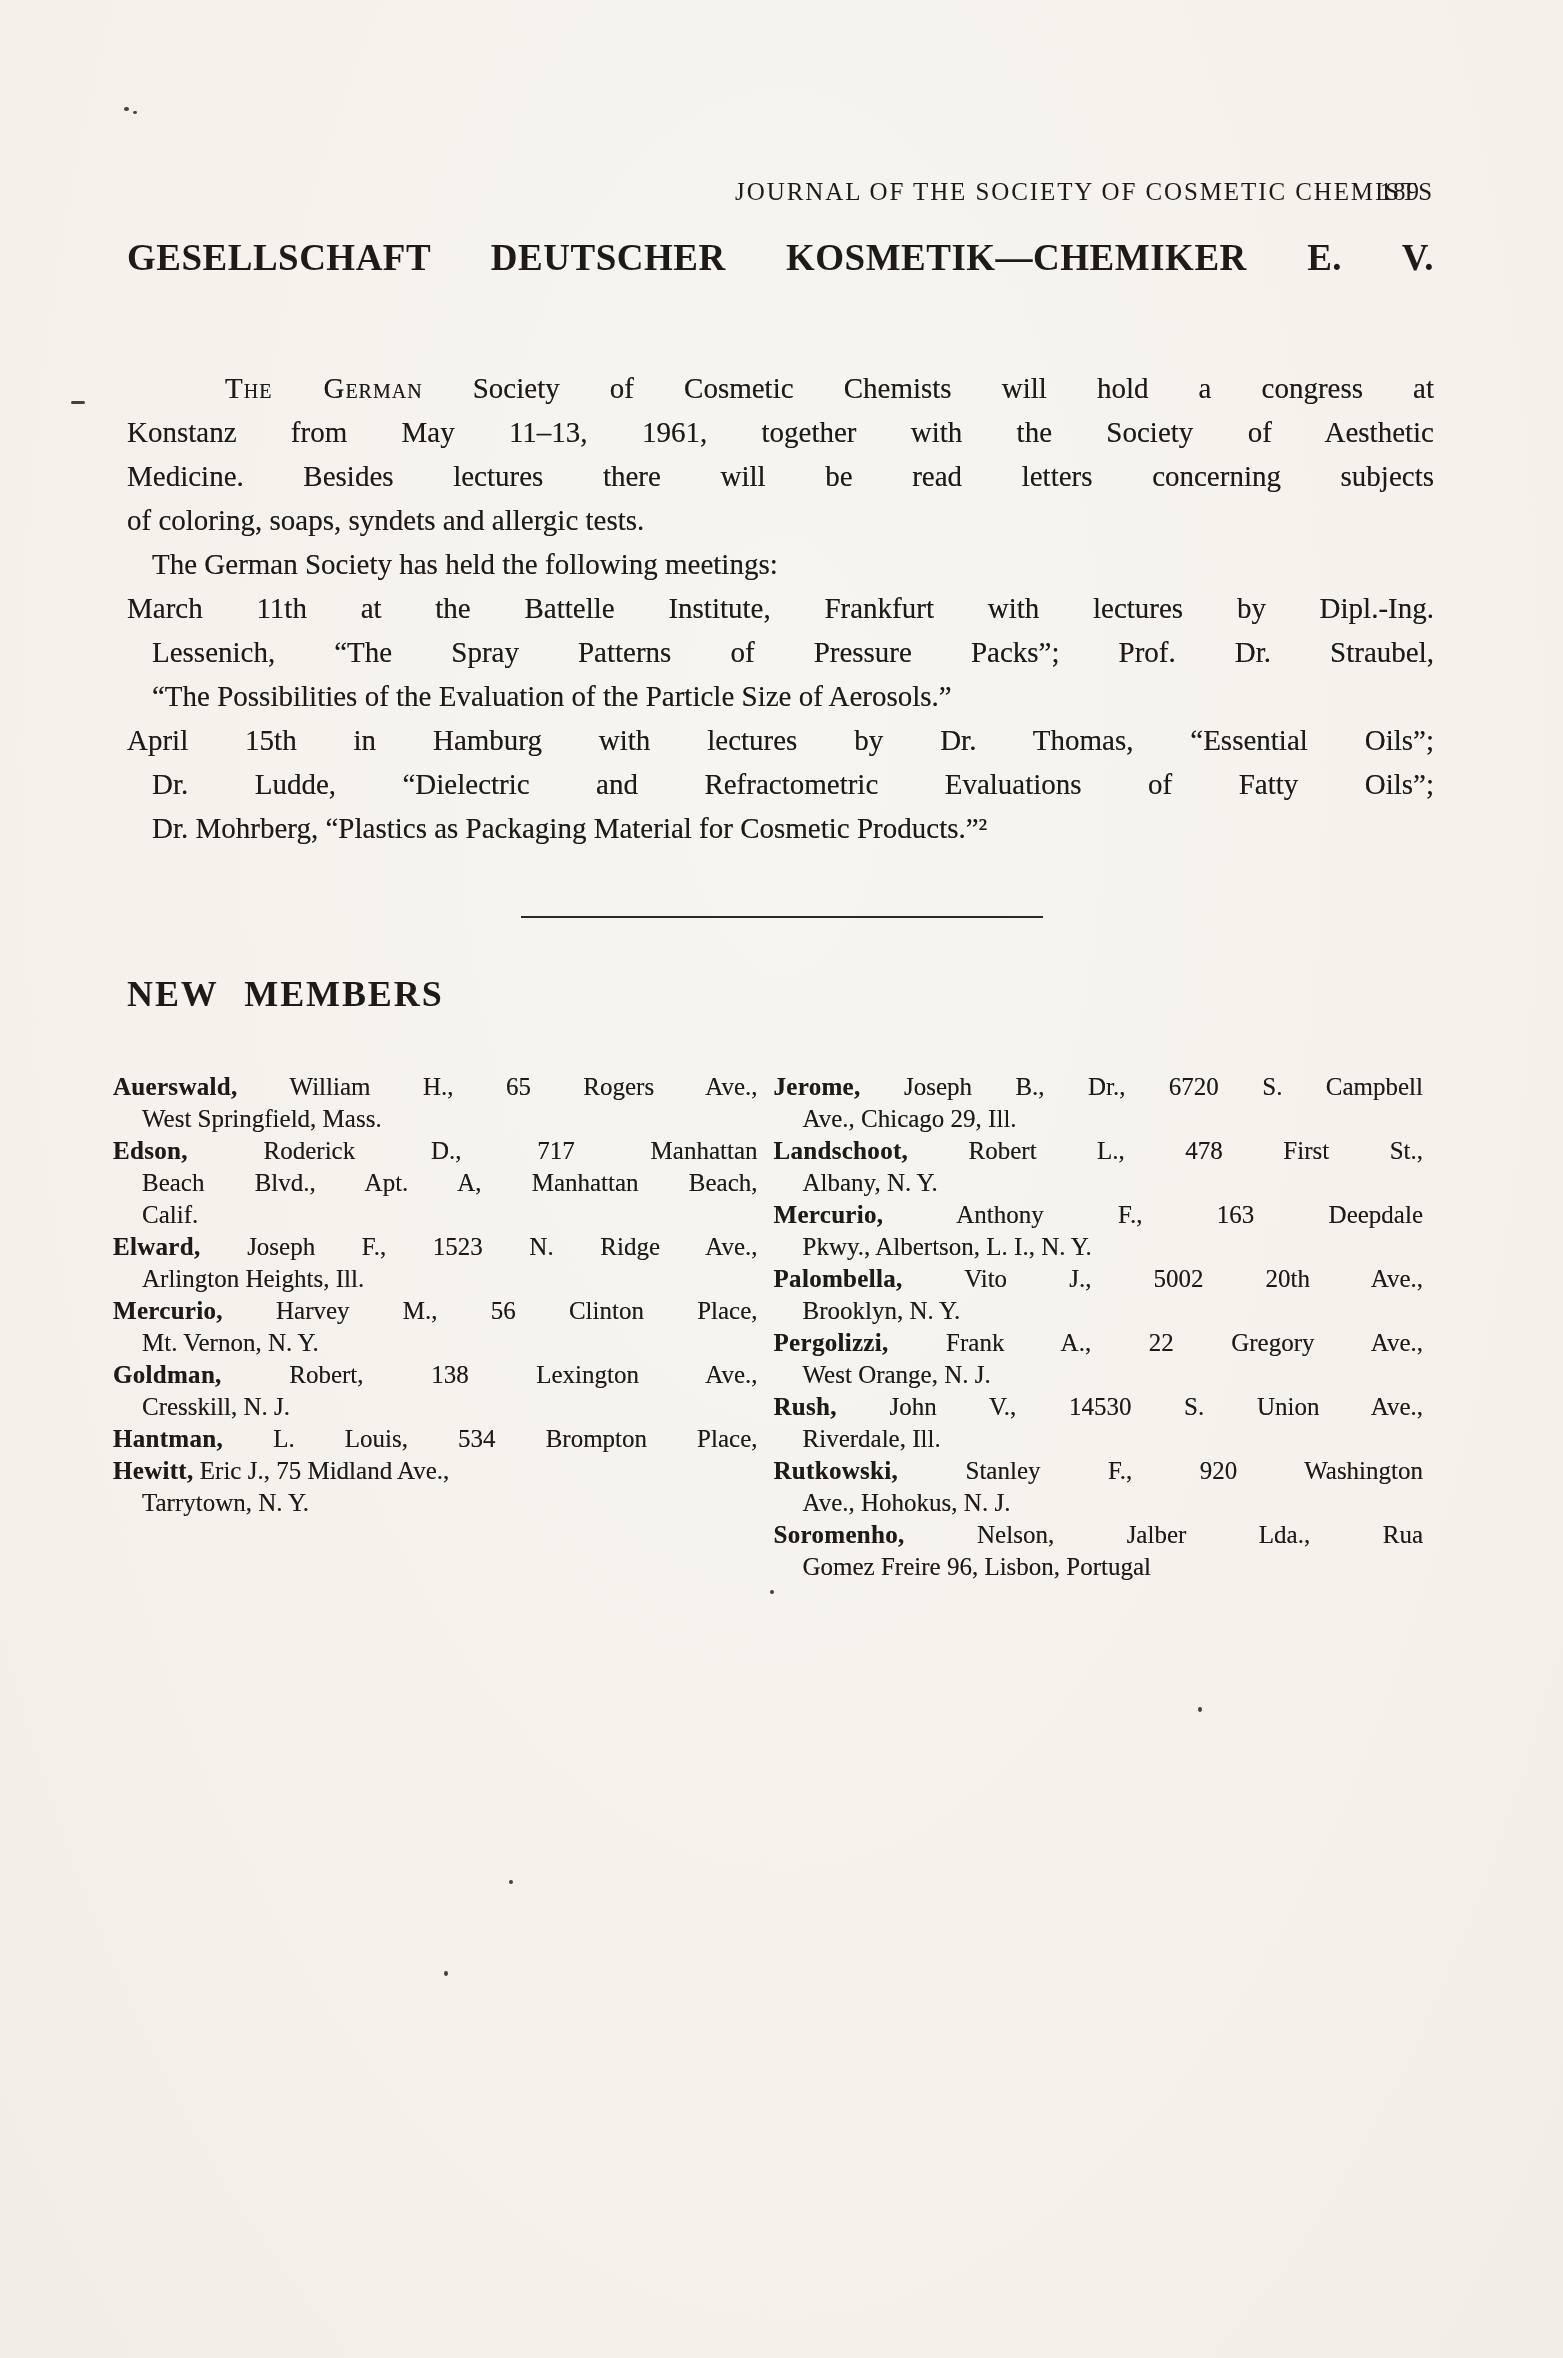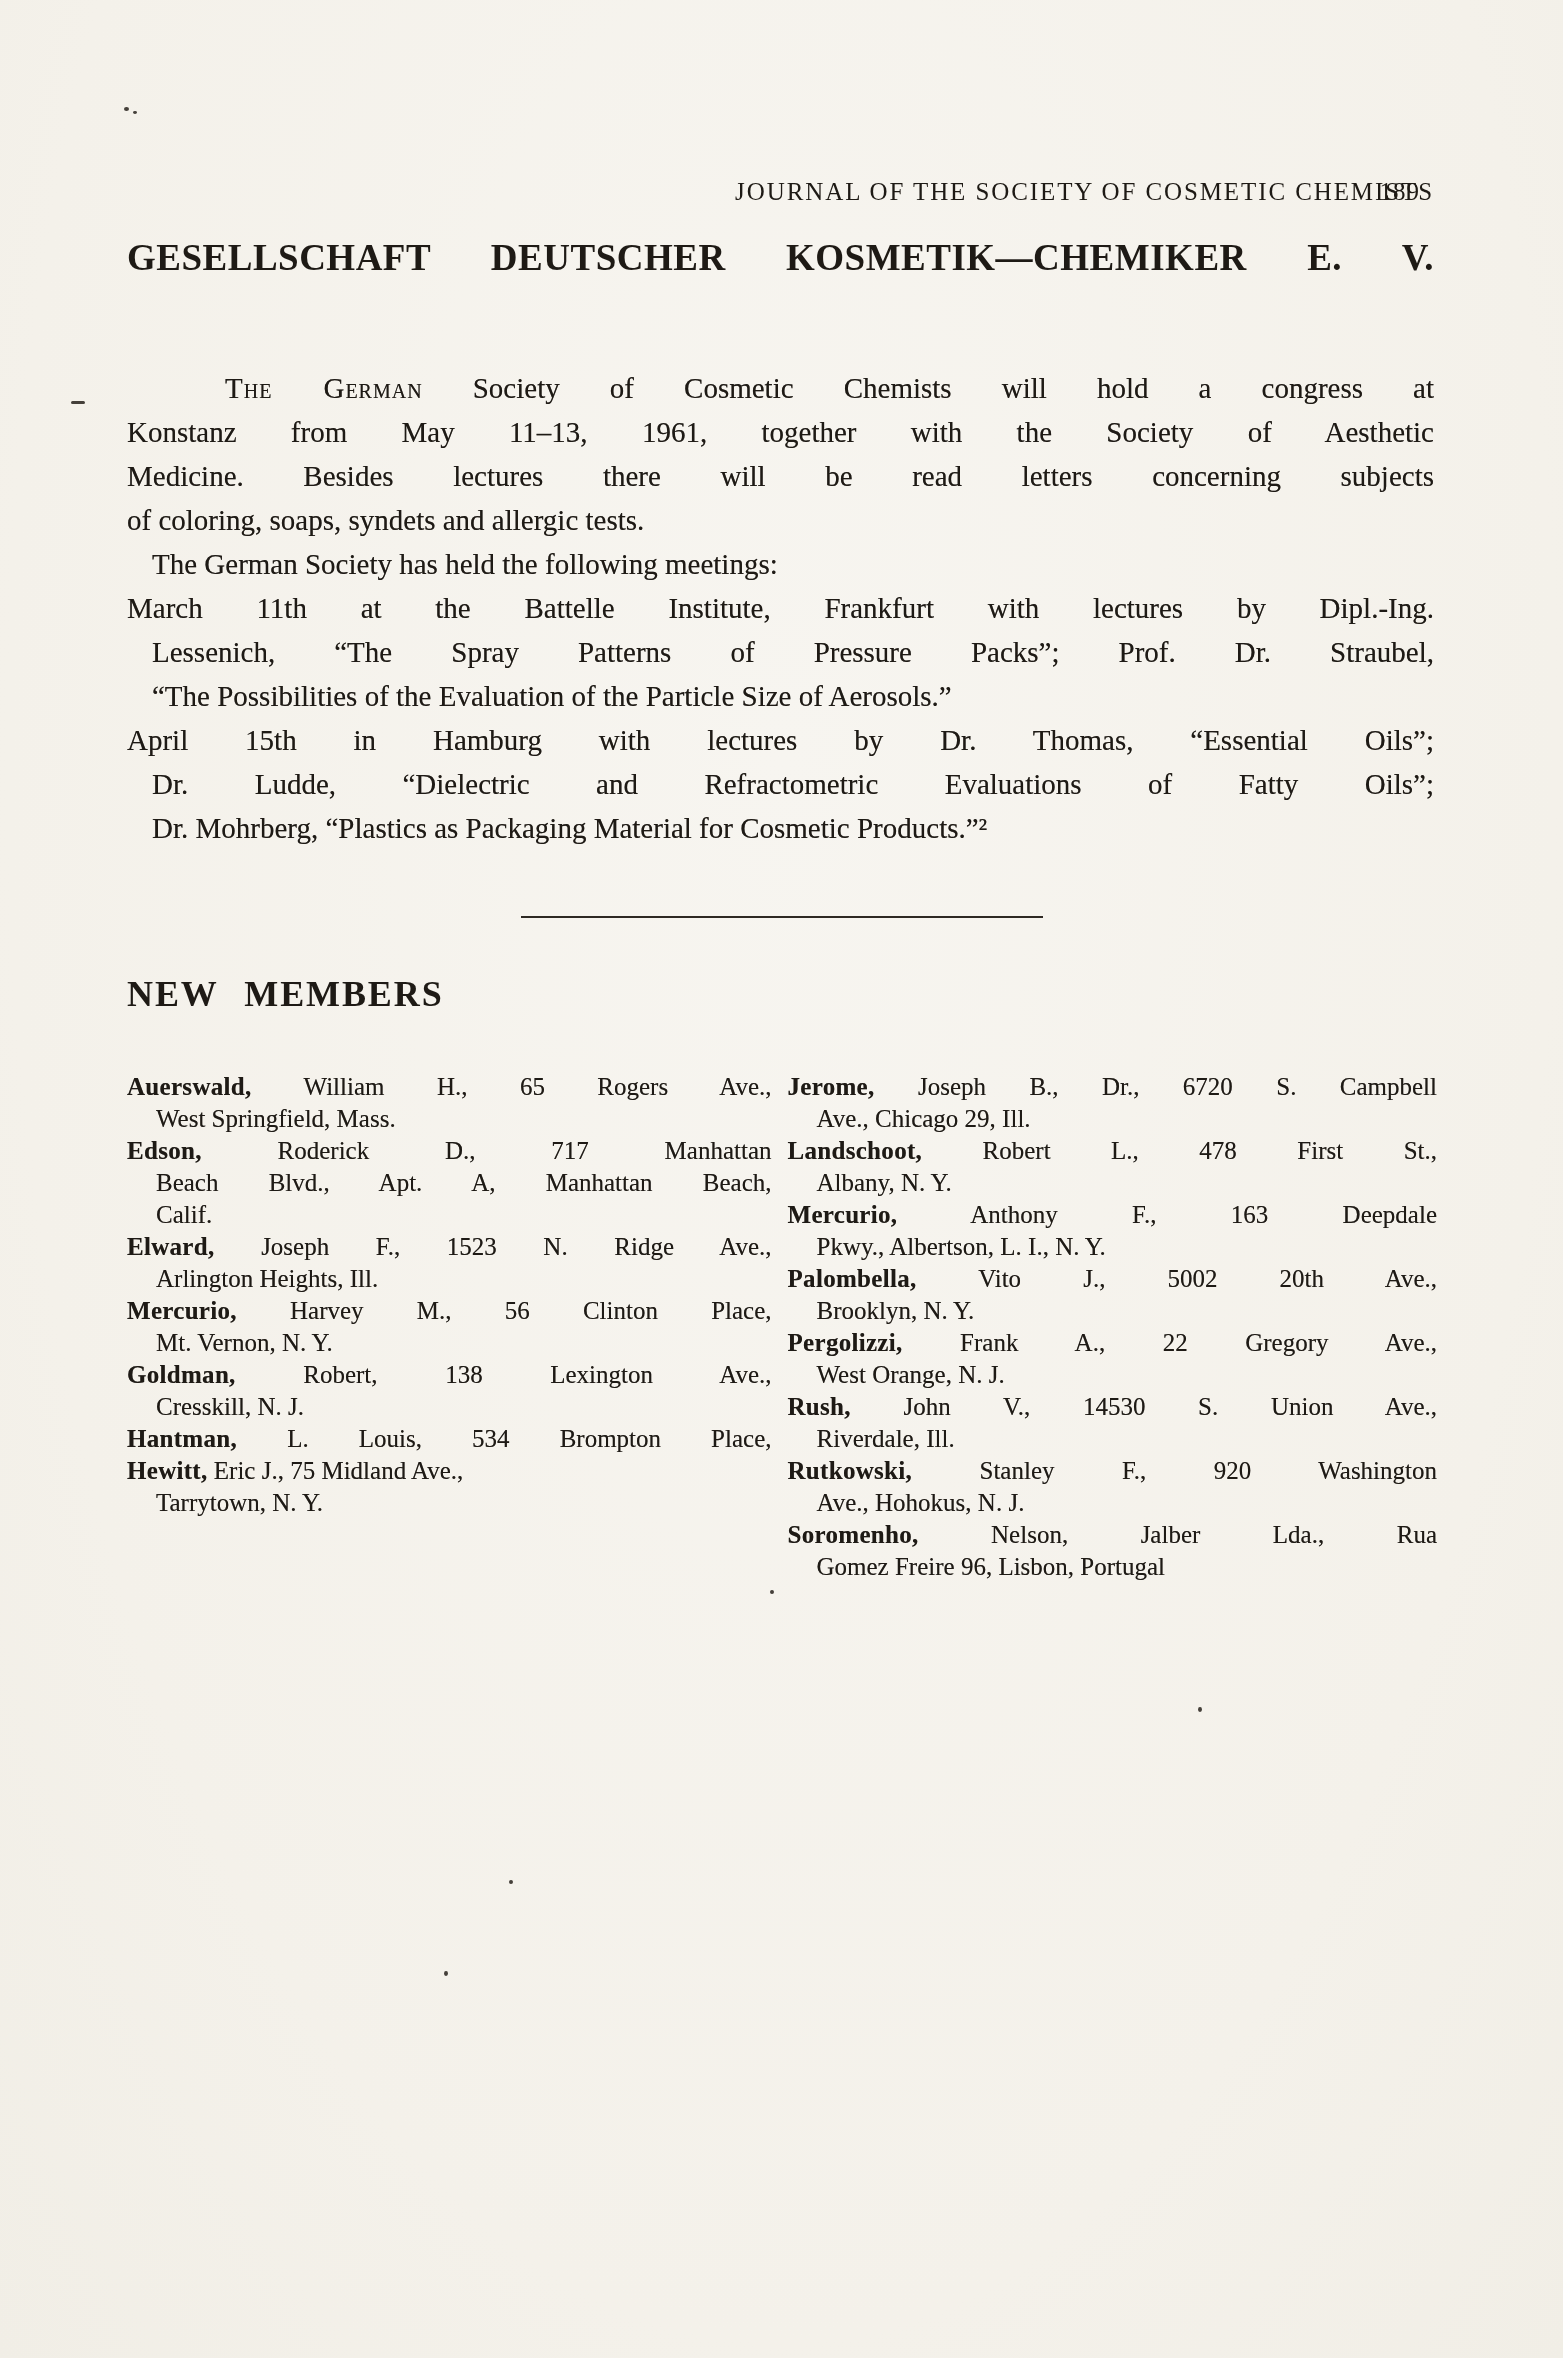--- a/index.html
+++ b/index.html
@@ -81,21 +81,21 @@
     top: 973px;
     width: 1307px;
     text-align: left;
     font-size: 36px;
     font-weight: bold;
     letter-spacing: 1.9px;
     word-spacing: 15.3px;
   }
   .members {
     position: absolute;
-    left: 127px;
+    left: 113px;
     top: 1071px;
     width: 1310px;
     display: flex;
     gap: 16px;
     font-size: 25px;
     line-height: 32px;
     text-shadow: 0 0 0.4px rgba(30,26,21,0.5);
   }
   .mcol-left  { width: 650px; }
   .mcol-right { width: 655px; }

